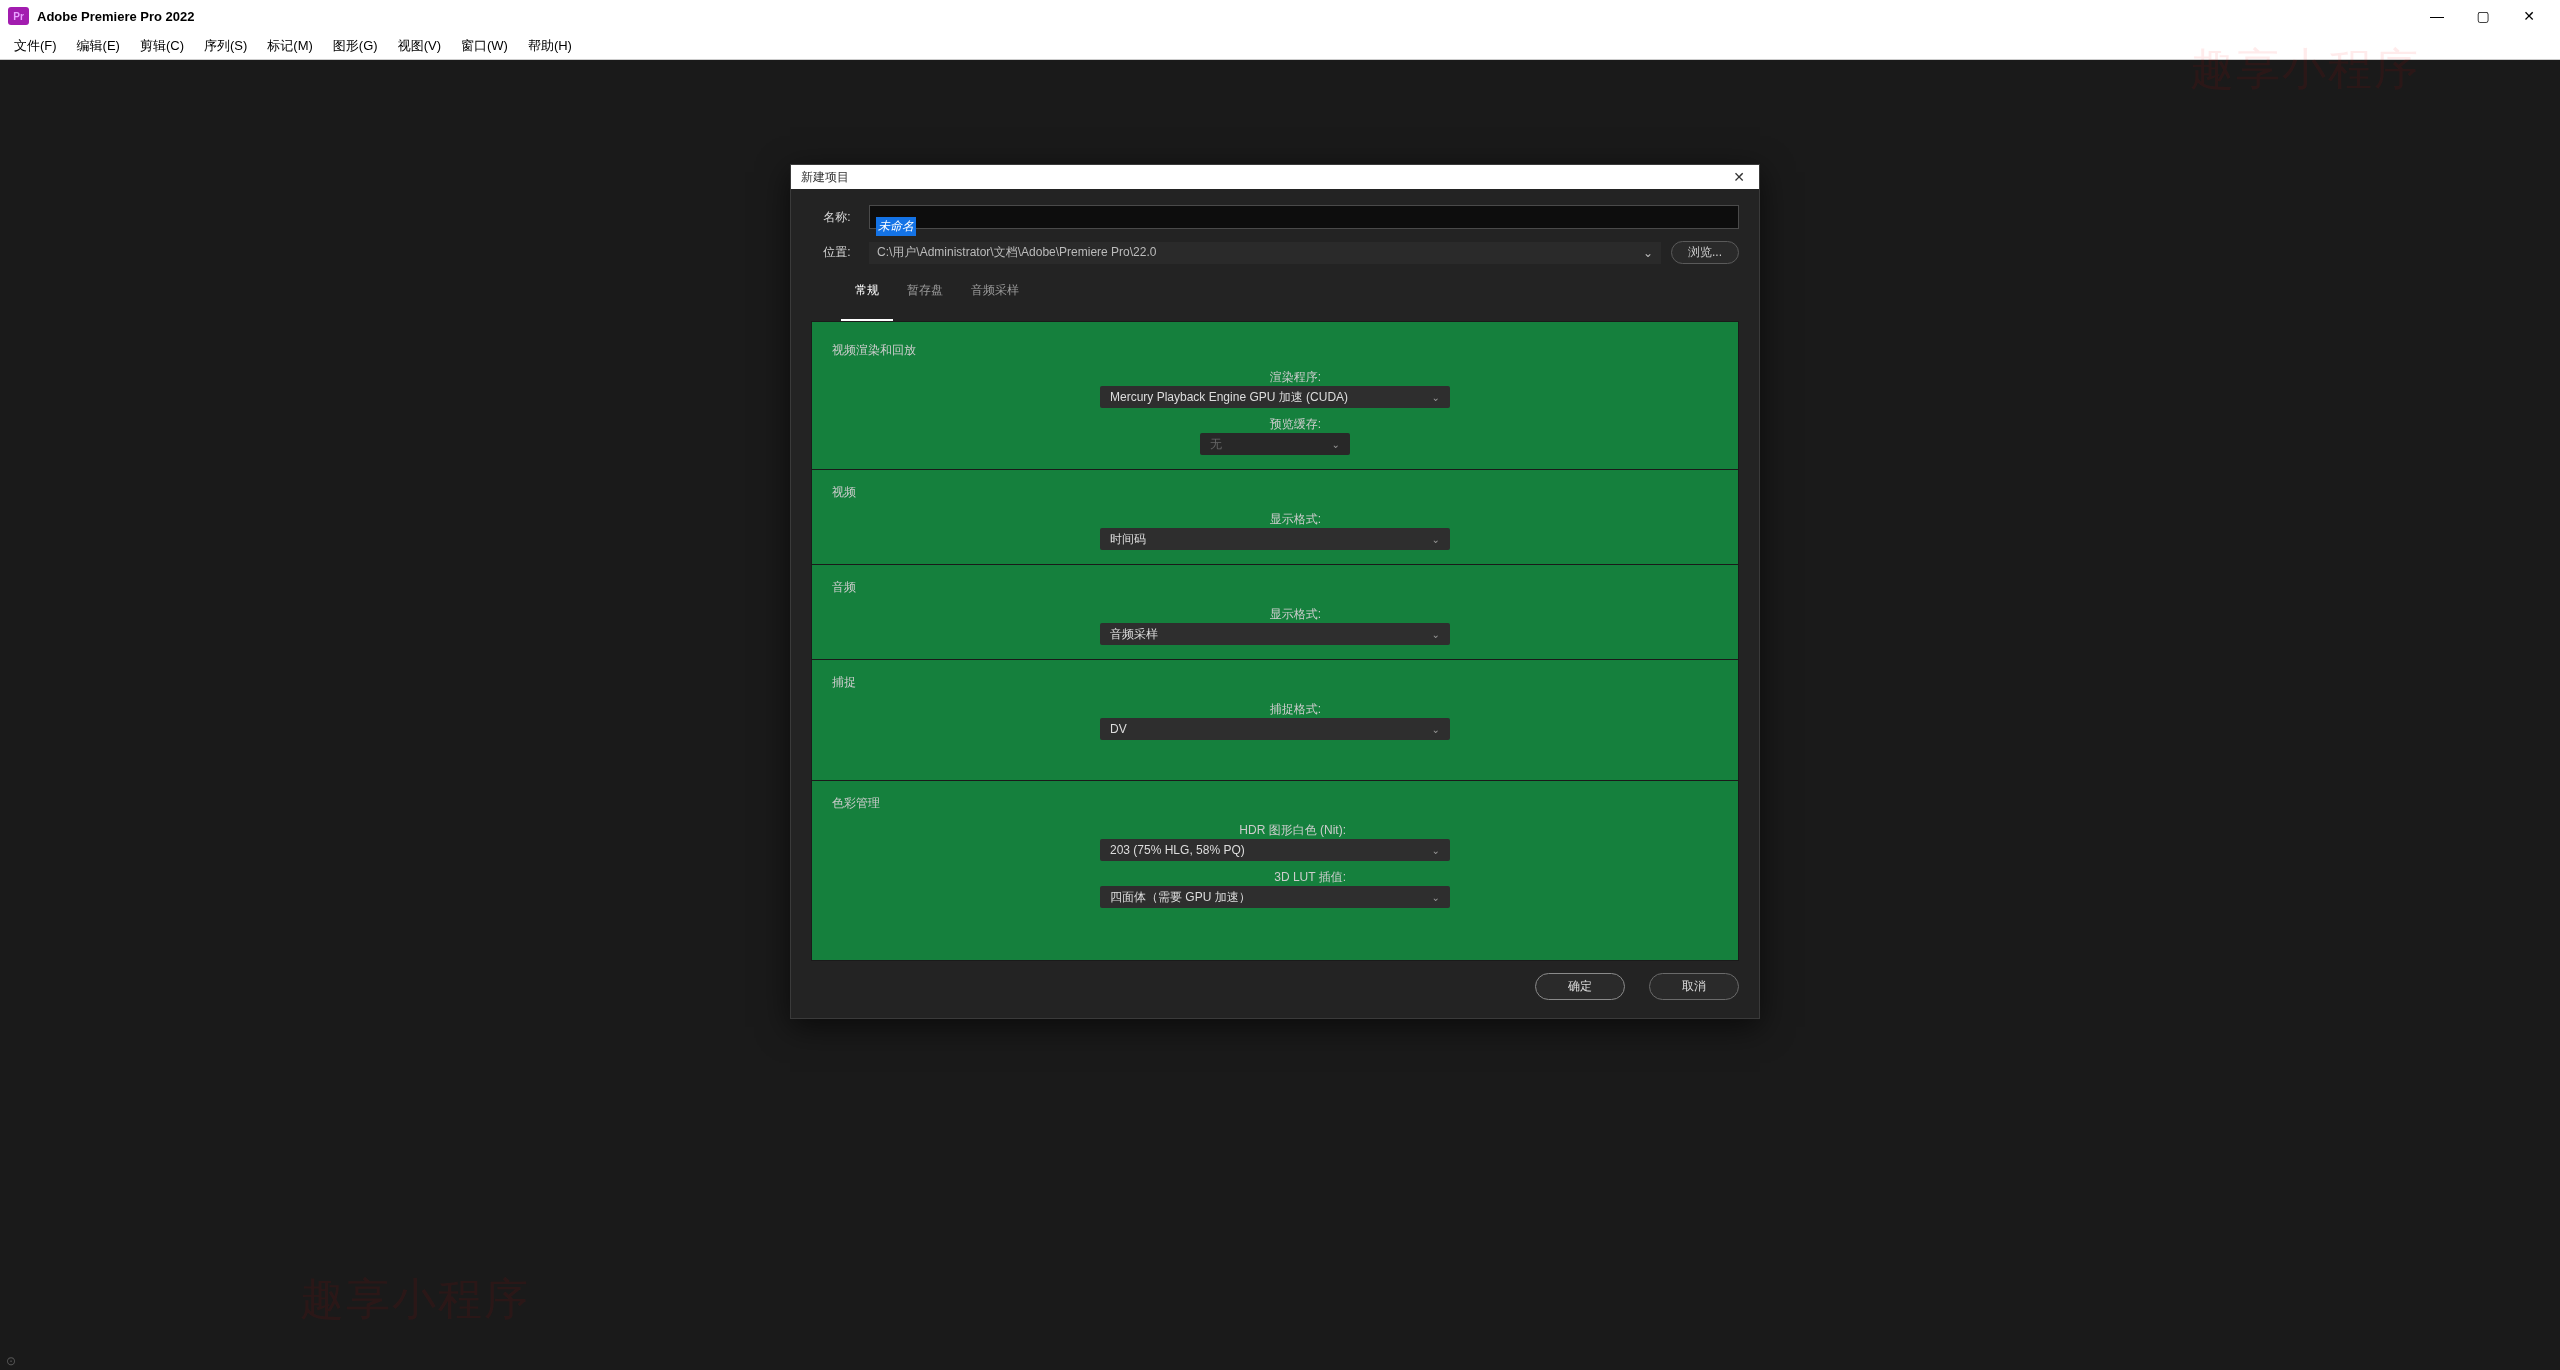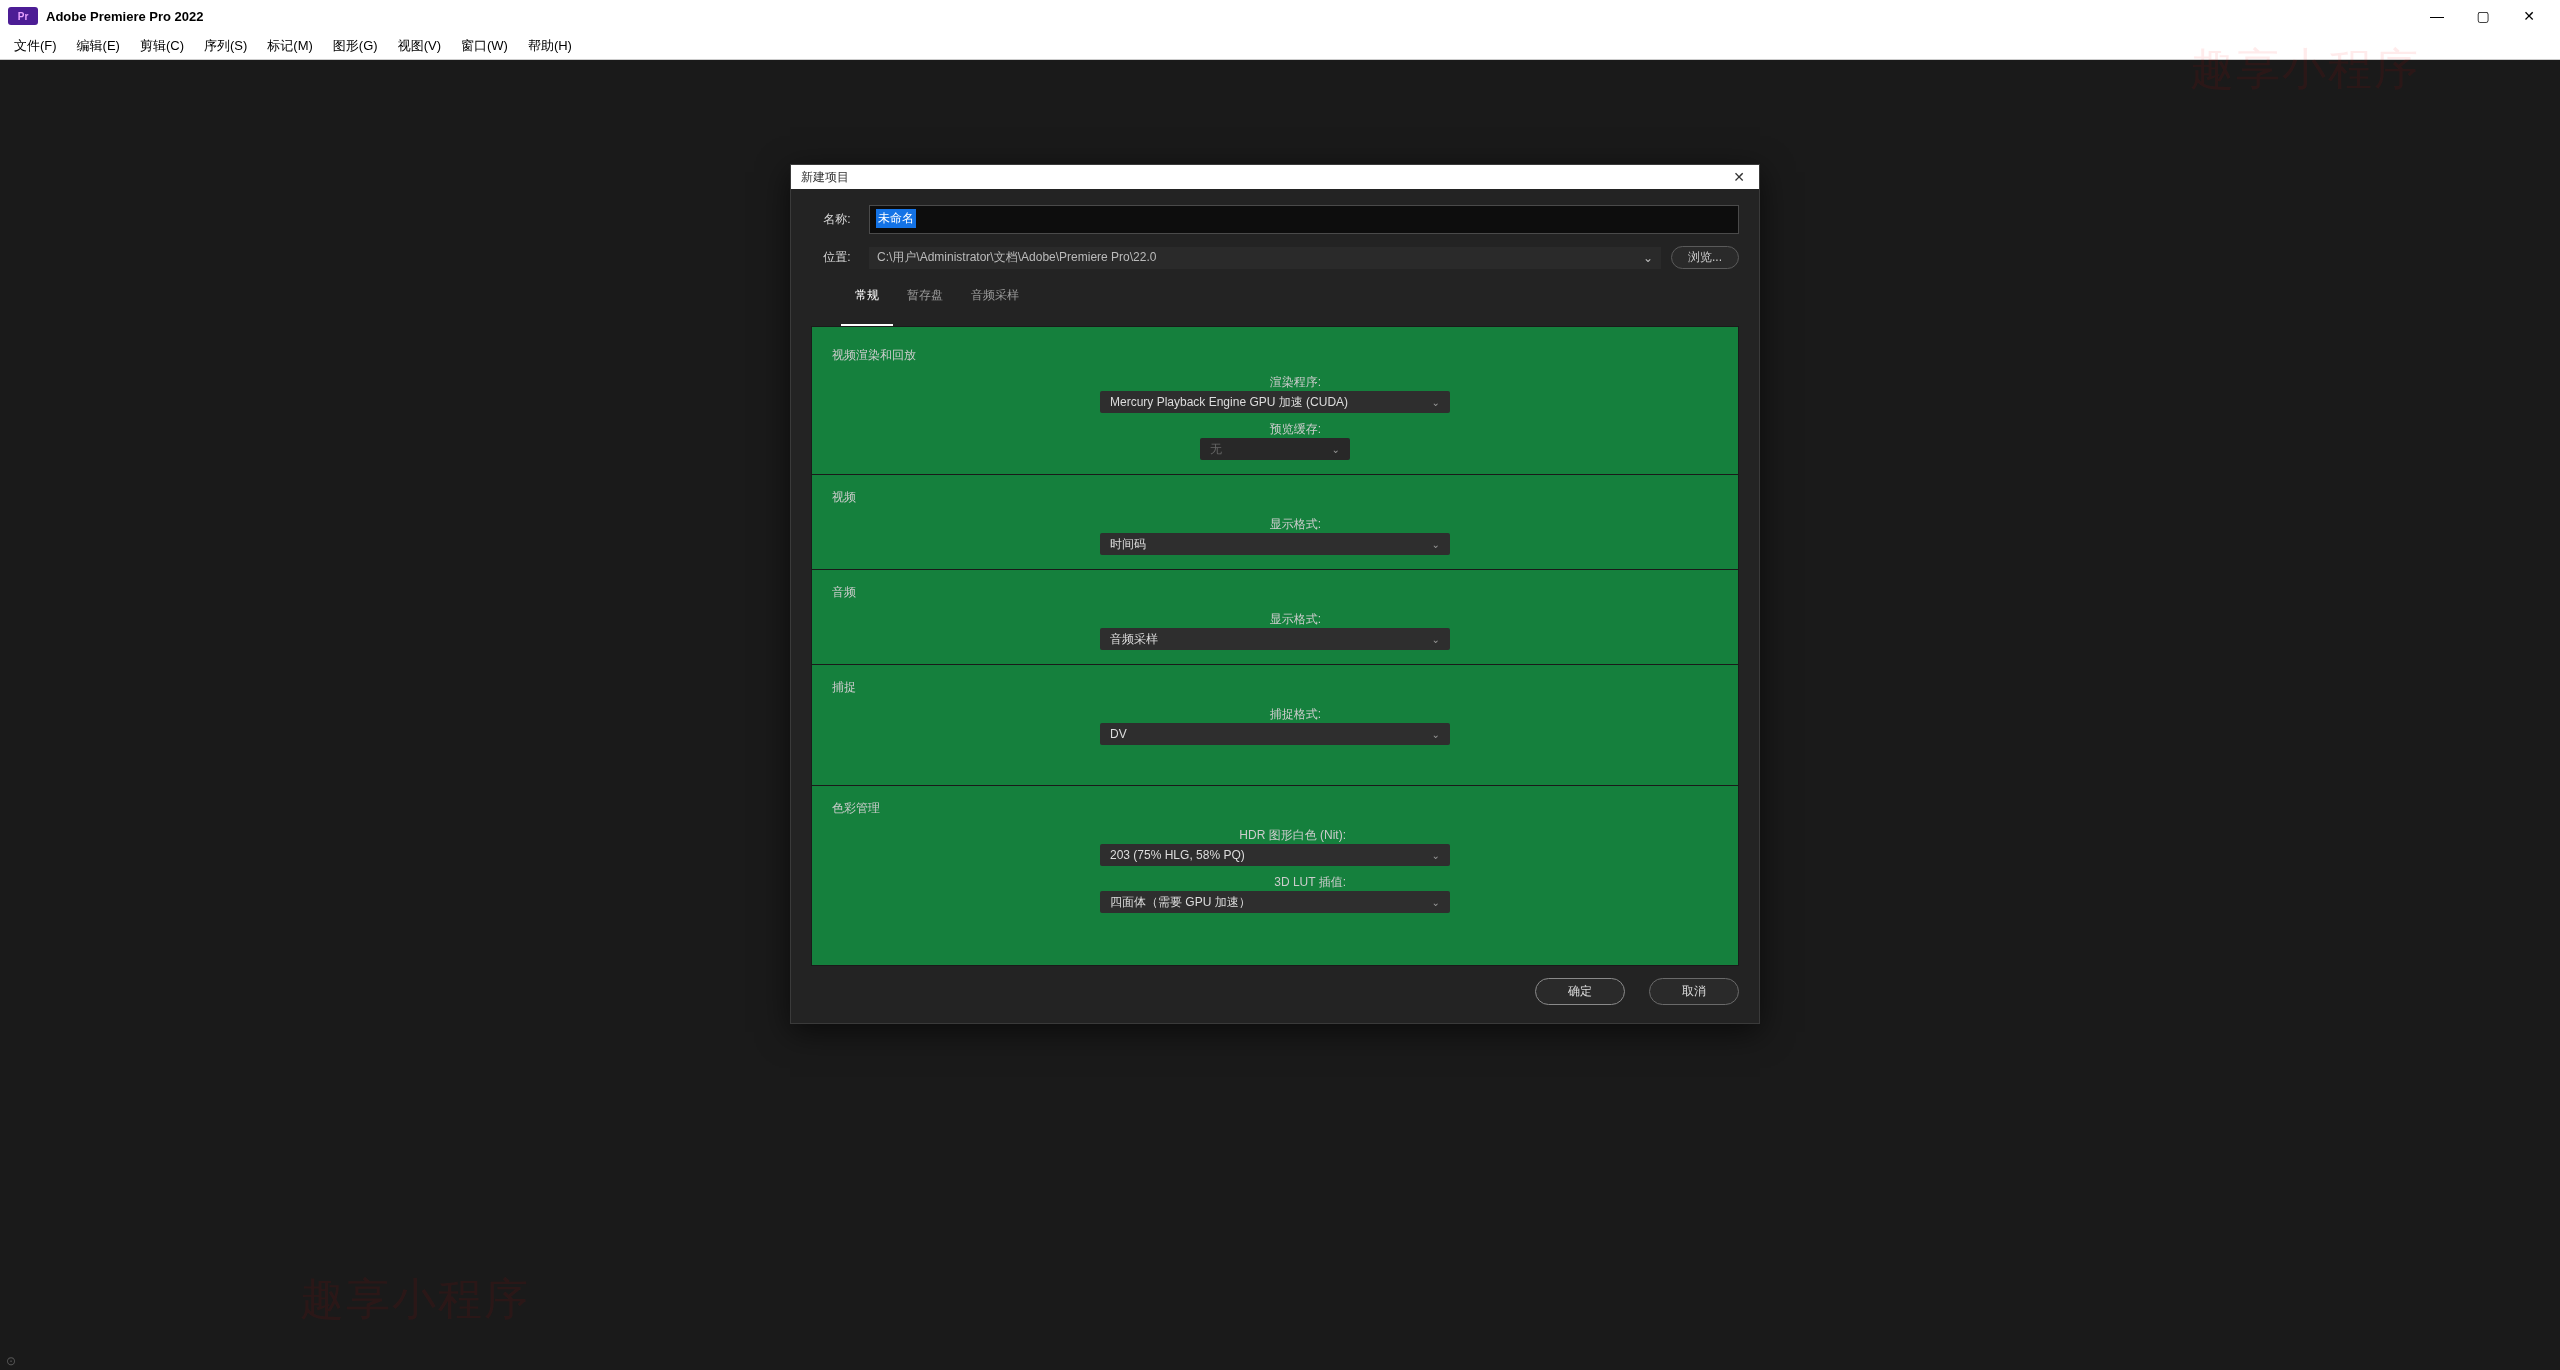--- a/index.html
+++ b/index.html
@@ -1,20 +1,20 @@
 <!DOCTYPE html>
 <html><head>
 <meta charset="utf-8">
 <style>
 * { margin: 0; padding: 0; box-sizing: border-box; font-family: "Microsoft YaHei", "Segoe UI", Arial, sans-serif; }
 body { background: #000; width: 2560px; height: 1370px; overflow: hidden; position: relative; }
 
 
 .titlebar { background: #fff; height: 32px; display: flex; align-items: center; padding: 0 8px; }
-.app-icon { width: 30px; height: 18px; background: #4c1d95; border-radius: 3px; display: flex; align-items: center; justify-content: center; color: #e8a0ff; font-size: 10px; font-weight: bold; margin-right: 8px; }
+.app-icon { width: 21px; height: 18px; background: #a21caf; border-radius: 3px; display: flex; align-items: center; justify-content: center; color: #e8a0ff; font-size: 10px; font-weight: bold; margin-right: 8px; }
 .app-title { font-size: 13px; color: #000; flex: 1; font-weight: bold; }
 .win-controls { display: flex; }
 .win-btn { width: 46px; height: 32px; display: flex; align-items: center; justify-content: center; color: #000; font-size: 14px; cursor: pointer; }
 
 
 .menubar { background: #fff; height: 28px; display: flex; align-items: center; padding: 0 4px; border-bottom: 1px solid #ccc; }
 .menu-item { padding: 4px 10px; font-size: 13px; color: #000; cursor: pointer; }
 
 
 .workspace { position: absolute; top: 60px; left: 0; right: 0; bottom: 18px; background: #1a1a1a; }
@@ -28,21 +28,21 @@
 
 .dialog { position: absolute; top: 164px; left: 790px; width: 970px; background: #232323; border: 1px solid #3a3a3a; box-shadow: 0 8px 30px rgba(0,0,0,0.6); }
 .dialog-header { background: #fff; height: 24px; display: flex; align-items: center; padding: 0 10px; font-size: 12px; color: #333; }
 .dialog-title { flex: 1; }
 .dialog-close { width: 20px; height: 20px; display: flex; align-items: center; justify-content: center; cursor: pointer; font-size: 14px; color: #333; }
 .dialog-body { padding: 16px 20px 12px; }
 
 
 .form-row { display: flex; align-items: center; margin-bottom: 12px; }
 .form-label { width: 58px; text-align: center; color: #d8d8d8; font-size: 12px; padding-right: 6px; }
-.name-input { flex: 1; background: #0d0d0d; border: 1px solid #4a4a4a; color: #fff; font-size: 12px; padding: 3px 6px; height: 29px; }
+.name-input { flex: 1; background: #0d0d0d; border: 1px solid #4a4a4a; color: #fff; font-size: 12px; padding: 11px 6px; height: 22px; font-style: italic; }
 .name-input .selected { background: #1473e6; padding: 1px 2px; display: inline-block; }
 .location-select { flex: 1; background: #2a2a2a; border: none; color: #bbb; font-size: 12px; padding: 3px 8px; height: 22px; display: flex; align-items: center; justify-content: space-between; cursor: pointer; }
 .browse-btn { margin-left: 10px; background: #2a2a2a; border: 1px solid #5a5a5a; border-radius: 12px; color: #ccc; font-size: 12px; padding: 2px 16px; cursor: pointer; }
 
 
 .tabs { display: flex; margin: 6px 0 0 30px; }
 .tab { padding: 6px 14px 20px; font-size: 12px; color: #999; cursor: pointer; }
 .tab.active { color: #fff; border-bottom: 2px solid #fff; }
 
 

